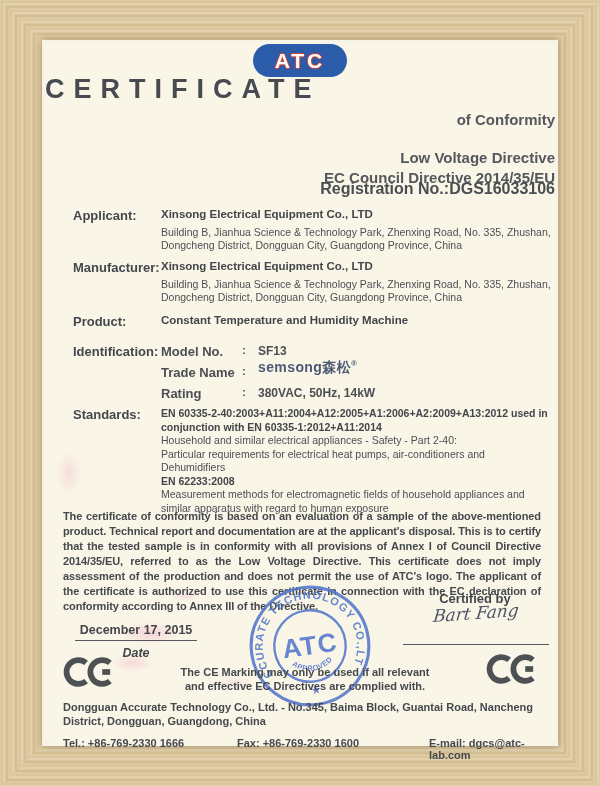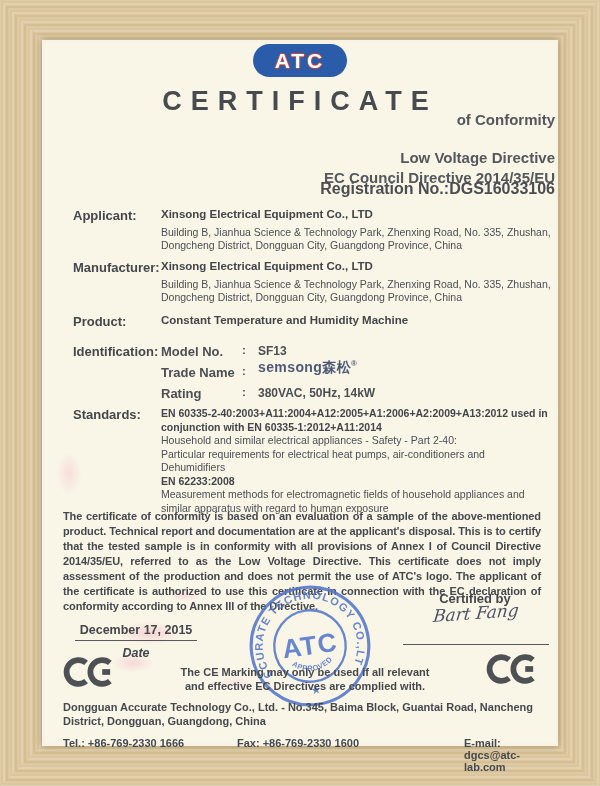--- a/index.html
+++ b/index.html
@@ -35,22 +35,22 @@
       #f9f5e7;
     box-shadow:0 0 7px rgba(110,85,50,.55);
     color:#4b4f54;
   }
   .paper *{position:absolute;margin:0;}
   
   .logo{left:208px;top:1px;width:94px;height:33px;border-radius:17px;
     background:#2a5caa;display:flex;align-items:center;justify-content:center;}
   .logo span{position:static;color:#ffffff;font-weight:bold;font-size:21px;letter-spacing:3px;
     text-shadow:1px 0 0 #d84432,-1px 0 0 #d84432,0 1px 0 #d84432,0 -1px 0 #d84432;}
-  .title{left:0;top:31px;width:100%;text-align:center;font-size:27px;font-weight:bold;
-    letter-spacing:9px;color:#474b50;margin-top:12px;}
+  .title{left:0;top:31px;width:100%;text-align:left;font-size:27px;font-weight:bold;
+    letter-spacing:9px;color:#474b50;}
   .ctr{left:0;width:100%;text-align:right;font-weight:bold;color:#54585d;}
   .subtitle{top:68px;font-size:15px;}
   .dir1{top:88px;font-size:15px;margin-top:38px;}
   .dir2{top:106px;font-size:15px;}
   .reg{top:137px;font-size:16px;color:#4a4e53;}
   
   .lbl{left:28px;font-size:13px;font-weight:bold;color:#44484d;text-align:right;}
   .val{left:116px;font-size:11.5px;font-weight:bold;color:#42464b;}
   .addr{left:116px;width:394px;font-size:10.5px;font-weight:normal;line-height:13px;color:#4b4f54;}
   .sublbl{left:116px;font-size:13px;font-weight:bold;}
@@ -73,21 +73,21 @@
   .dateval{left:30px;top:580px;width:122px;text-align:center;font-size:12.5px;font-weight:bold;
     color:#43474c;border-bottom:1.5px solid #55595e;padding-bottom:3px;}
   .datelbl{left:30px;top:603px;width:122px;text-align:center;font-size:12.5px;font-weight:bold;color:#43474c;font-style:italic;}
   .ce{width:52px;height:34px;}
   .ce.l{left:18px;top:612px;}
   .ce.r{left:441px;top:609px;}
   .cenote{left:134px;top:622px;width:252px;text-align:center;font-size:11px;font-weight:bold;
     line-height:14px;color:#45494e;}
   .faddr{left:18px;top:658px;width:484px;font-size:11px;font-weight:bold;line-height:13.5px;color:#45494e;}
   .contact{top:694px;font-size:11px;font-weight:bold;color:#45494e;}
-  .tel{left:18px;} .fax{left:192px;} .email{left:375px;padding-left:44px;}
+  .tel{left:18px;} .fax{left:192px;} .email{left:340px;padding-left:44px;}
 </style>
 </head>
 <body>
 
 <div class="wood h top"></div>
 <div class="wood h bottom"></div>
 <div class="wood v left"></div>
 <div class="wood v right"></div>
 
 <div class="paper">

